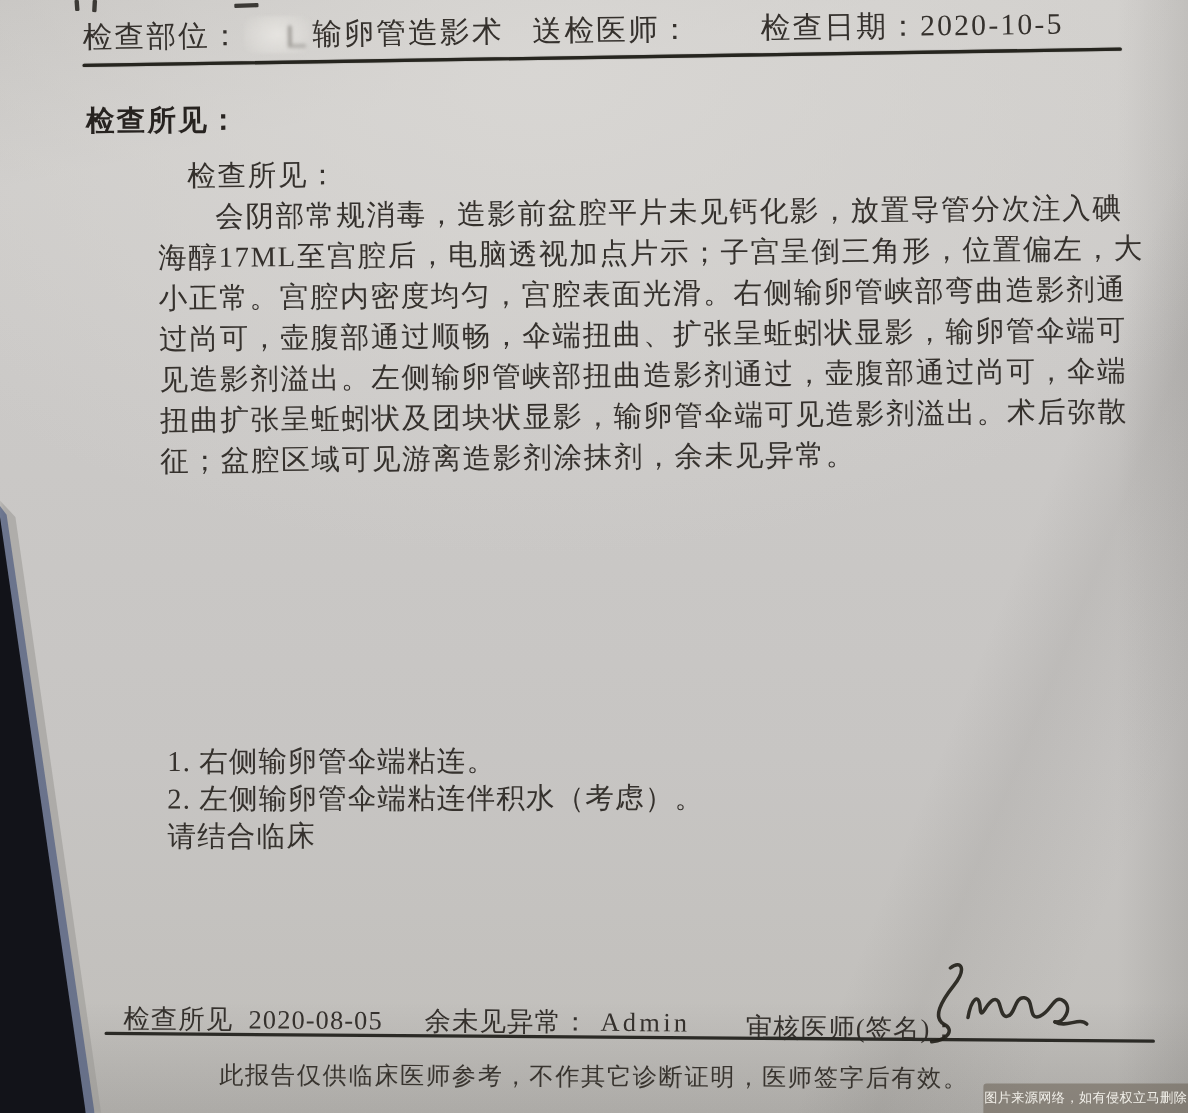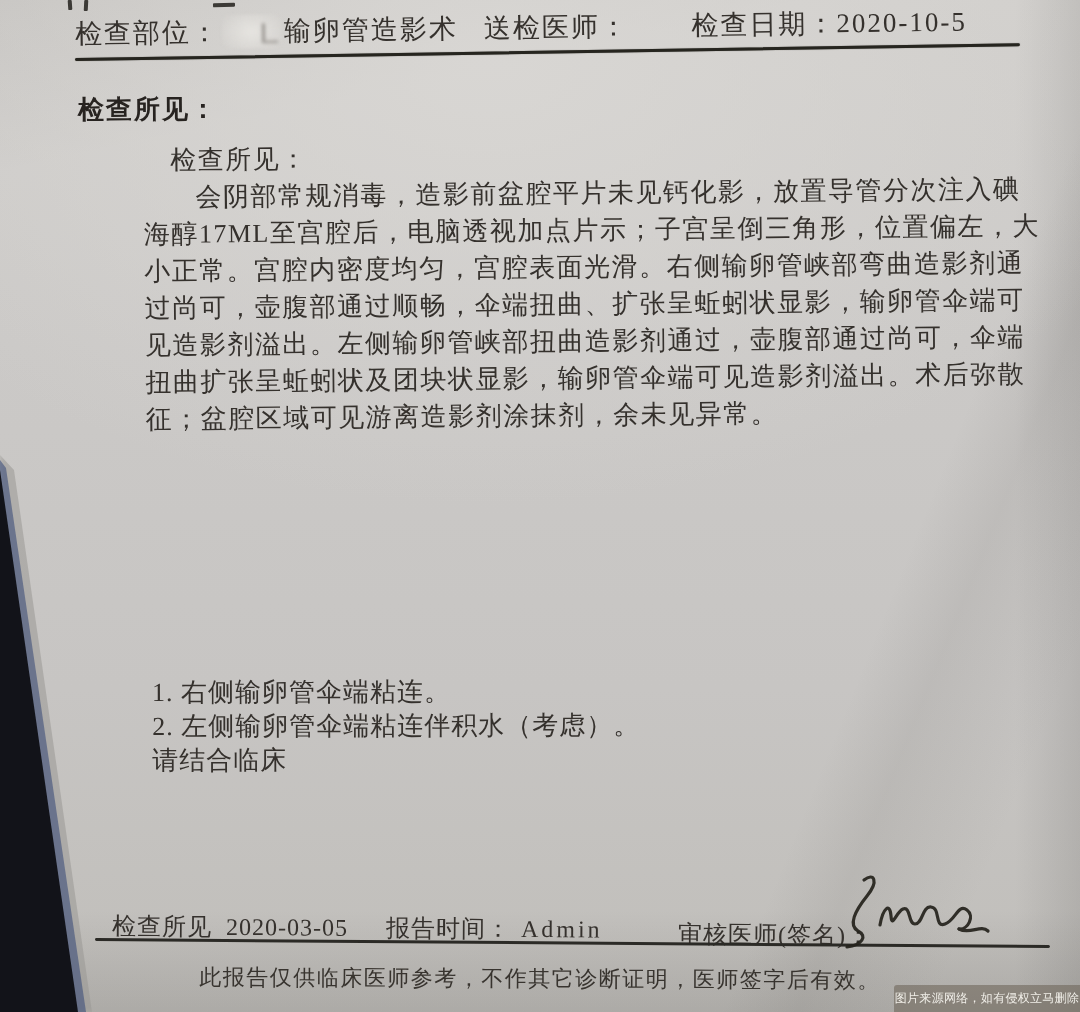--- a/index.html
+++ b/index.html
@@ -116,21 +116,21 @@
     </div>
 
     <div class="diag-items">
       <div class="ln">1. 右侧输卵管伞端粘连。</div>
       <div class="ln">2. 左侧输卵管伞端粘连伴积水（考虑）。</div>
       <div class="ln">请结合临床</div>
     </div>
 
     <div class="footer-row">
       <div class="footer-left">
-        <span>检查所见</span><span class="sp14"></span><span>2020-03-05</span><span class="sp38"></span><span>报告时间：</span><span class="sp10"></span><span class="mono-name">Admin</span>
+        <span>检查所见</span><span class="sp14"></span><span>2020-08-05</span><span class="sp38"></span><span>余未见异常：</span><span class="sp10"></span><span class="mono-name">Admin</span>
       </div>
       <div class="footer-right">审核医师(签名)：</div>
     </div>
     <div class="underline"></div>
 
     <svg class="signature" viewBox="0 0 170 84">
       <g fill="none" stroke="#24221c" stroke-width="3.2" stroke-linecap="round" opacity="0.92">
         <path d="M36 8 C46 0 51 9 39 24 C27 39 20 53 30 59 C40 64 34 73 19 75"></path>
         <path d="M52 53 C55 36 62 30 63 44 C64 57 68 40 75 37 C83 34 80 52 87 52 C95 52 94 34 103 35 C113 36 106 56 117 52 C128 48 130 31 139 38 C147 44 140 58 131 57"></path>
         <path d="M131 57 C142 63 153 52 160 59"></path>

